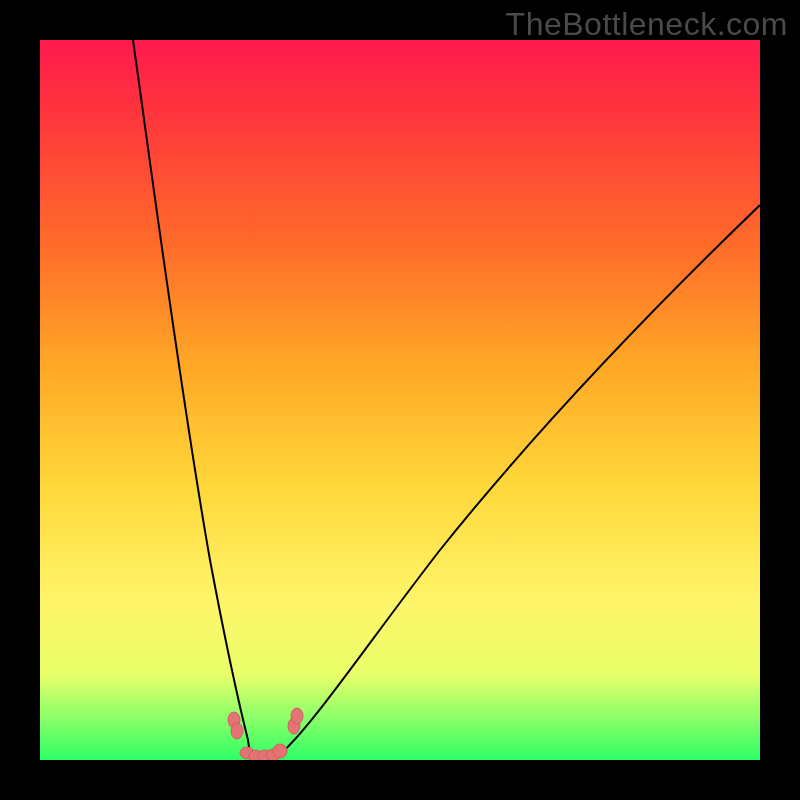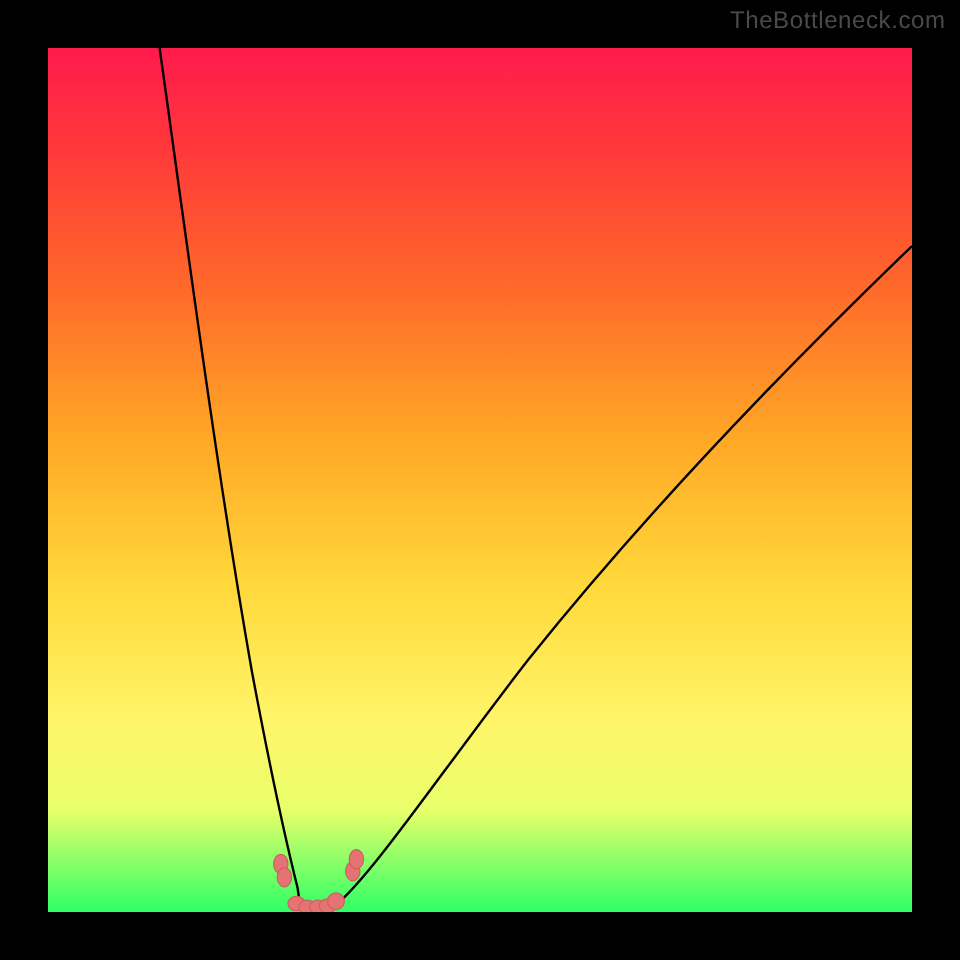--- a/index.html
+++ b/index.html
@@ -35,21 +35,21 @@
       #fff56a 78%,
       #eaff6a 88%,
       #2fff66 100%
     );
   }
   .watermark {
     position: absolute;
     top: 6px;
     right: 12px;
     color: #4a4a4a;
-    font-size: 20px;
+    font-size: 32px;
     font-weight: 500;
     letter-spacing: 0.5px;
     user-select: none;
   }
   svg.curve {
     position: absolute;
     left: 0;
     top: 0;
     width: 720px;
     height: 720px;

